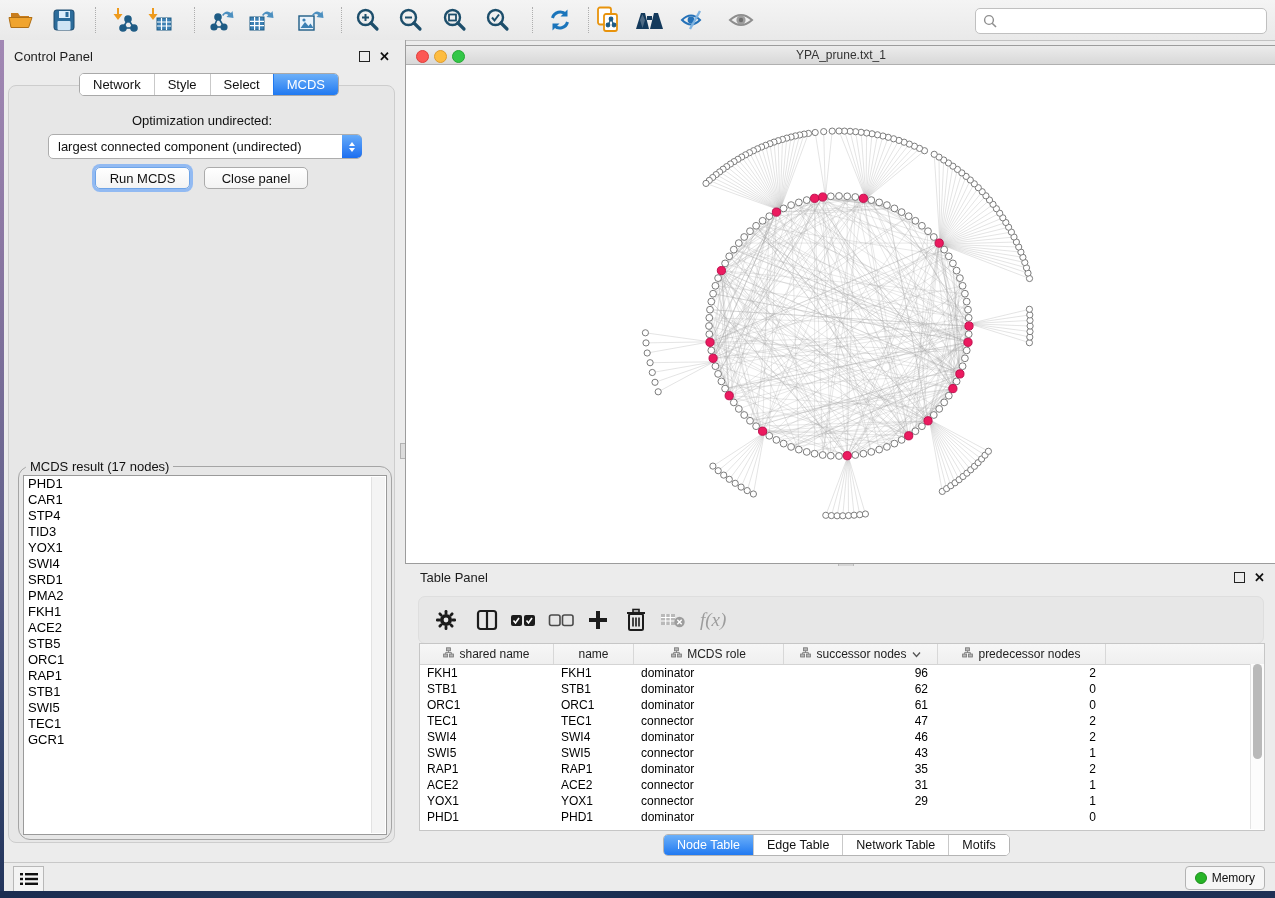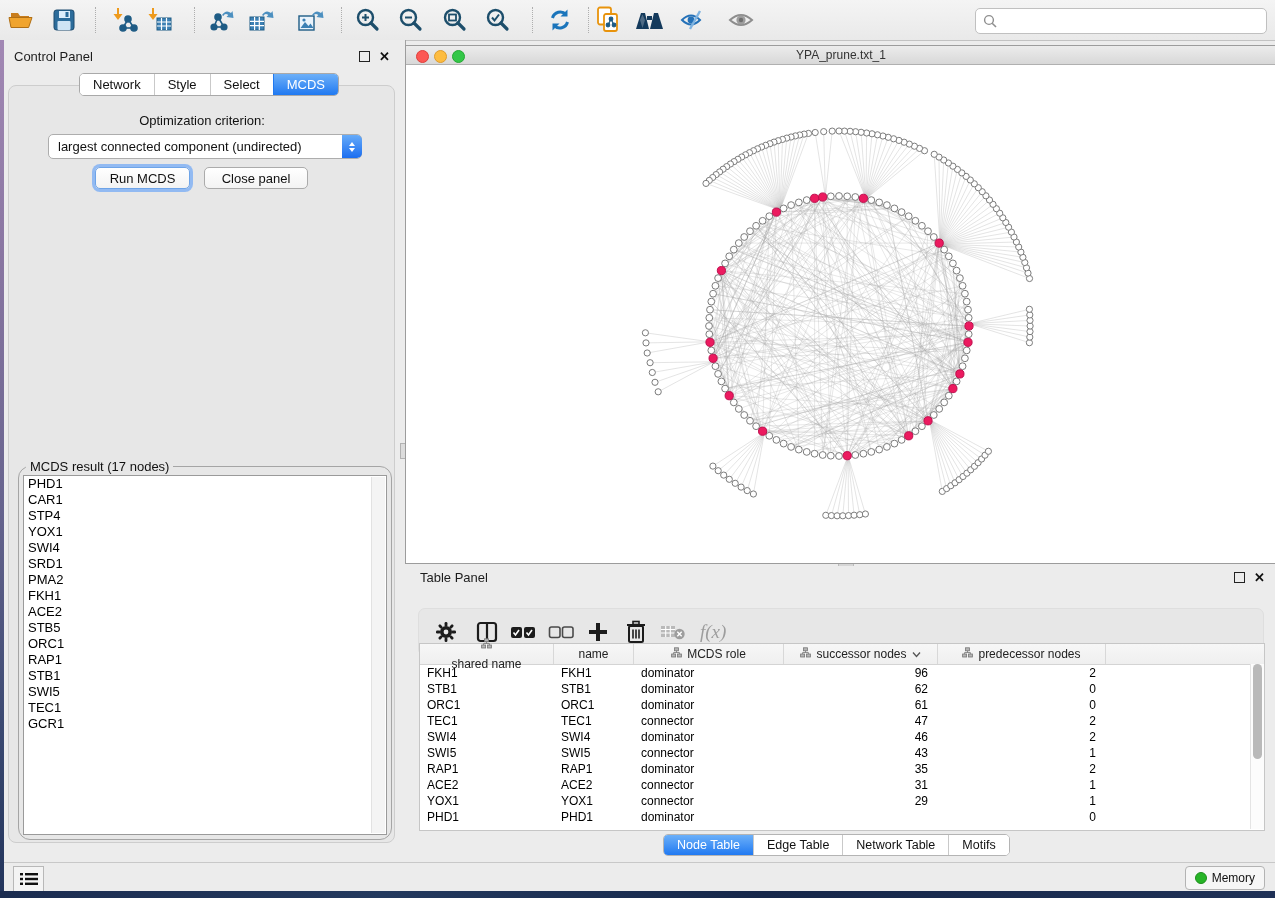--- a/index.html
+++ b/index.html
@@ -76,21 +76,21 @@
   #tl-red{left:10px;background:#fc5753;border:1px solid #df3e3a;}
   #tl-yellow{left:28px;background:#fdbc40;border:1px solid #de9c2b;}
   #tl-green{left:46px;background:#33c748;border:1px solid #24a833;}
   #net-canvas{position:absolute;left:0;top:19px;width:870px;height:498px;background:#fff;}
   #net-canvas svg{width:100%;height:100%;}
   .e{stroke:#a8a8a8;stroke-opacity:.38;stroke-width:.7;}
   .fe{stroke:#b3b3b3;stroke-opacity:.6;stroke-width:.6;}
   .ring,.leaf{fill:#fff;stroke:#7c7c7c;stroke-width:1;}
   
   #table-panel{left:405px;top:566px;width:870px;height:296px;background:#ececec;}
-  #tp-toolbar{position:absolute;left:13px;top:42px;width:844px;height:46px;
+  #tp-toolbar{position:absolute;left:13px;top:30px;width:844px;height:46px;
     background:#e7e7e7;border:1px solid #dedede;border-radius:7px;}
   .tp-icon{position:absolute;top:8px;width:30px;height:30px;display:flex;align-items:center;justify-content:center;}
   #node-table{position:absolute;left:14px;top:77px;width:844px;height:186px;background:#fff;
     border:1px solid #c6c6c6;}
   #nt-header{position:absolute;left:0;top:0;height:20px;display:flex;
     background:linear-gradient(#f7f7f7,#efefef);border-bottom:1px solid #d4d4d4;width:100%;}
   .hcell{height:20px;box-sizing:border-box;border-right:1px solid #d8d8d8;display:flex;
     align-items:center;justify-content:center;font-size:12px;color:#222;gap:5px;}
   .hcell:last-child{border-right:none;}
   #nt-body .row{display:flex;height:16px;}
@@ -275,37 +275,38 @@
       <span class="float-btn"></span>
       <span class="close-btn">✕</span>
     </div>
     <div id="cp-card" class="abs"></div>
     <div class="seg-tabs" style="left:75px;top:33px" id="cp-tabs">
         <span class="seg">Network</span>
         <span class="seg">Style</span>
         <span class="seg">Select</span>
         <span class="seg active">MCDS</span>
       </div>
-    <div id="opt-label" class="abs">Optimization criterion:</div>
+    <div id="opt-label" class="abs">Optimization undirected:</div>
     <div id="criterion" class="abs">
       <span class="val">largest connected component (undirected)</span>
       <span class="stepper">
         <span class="chev up"></span>
           <span class="chev dn"></span>
       </span>
     </div>
     <button class="mac-btn focus" style="left:91px;top:127px;width:95px">Run MCDS</button>
     <button class="mac-btn" style="left:200px;top:127px;width:104px">Close panel</button>
 
     <div id="mcds-group" class="abs">
       <span class="legend">MCDS result (17 nodes)</span>
       <div id="mcds-list">
         <div class="item">PHD1</div>
           <div class="item">CAR1</div>
           <div class="item">STP4</div>
+          <div class="item">TID3</div>
           <div class="item">YOX1</div>
           <div class="item">SWI4</div>
           <div class="item">SRD1</div>
           <div class="item">PMA2</div>
           <div class="item">FKH1</div>
           <div class="item">ACE2</div>
           <div class="item">STB5</div>
           <div class="item">ORC1</div>
           <div class="item">RAP1</div>
           <div class="item">STB1</div>
@@ -1089,21 +1090,21 @@
       </div>
       <div class="tp-icon" style="left:278px;width:38px">
         <svg width="38" height="26" viewBox="0 0 38 26">
             <text x="3" y="19" font-family="Liberation Serif,serif" font-style="italic" font-size="19" fill="#9d9d9d">f(x)</text>
           </svg>
       </div>
     </div>
 
     <div id="node-table">
       <div id="nt-header">
-          <div class="hcell" style="width: 134px; flex-direction: column;">
+          <div class="hcell" style="width: 134px;">
             <span><svg width="11" height="11" viewBox="0 0 11 11">
                 <g fill="#b5b5b5" stroke="#777" stroke-width=".8">
                   <rect x="3.5" y=".8" width="4" height="3"></rect>
                   <rect x=".6" y="7" width="4" height="3"></rect>
                   <rect x="6.4" y="7" width="4" height="3"></rect>
                 </g>
                 <path d="M5.5 3.8v1.7M2.6 7V5.5h5.8V7" stroke="#777" fill="none" stroke-width=".8"></path>
               </svg></span>
             <span>shared name</span>
           </div>

